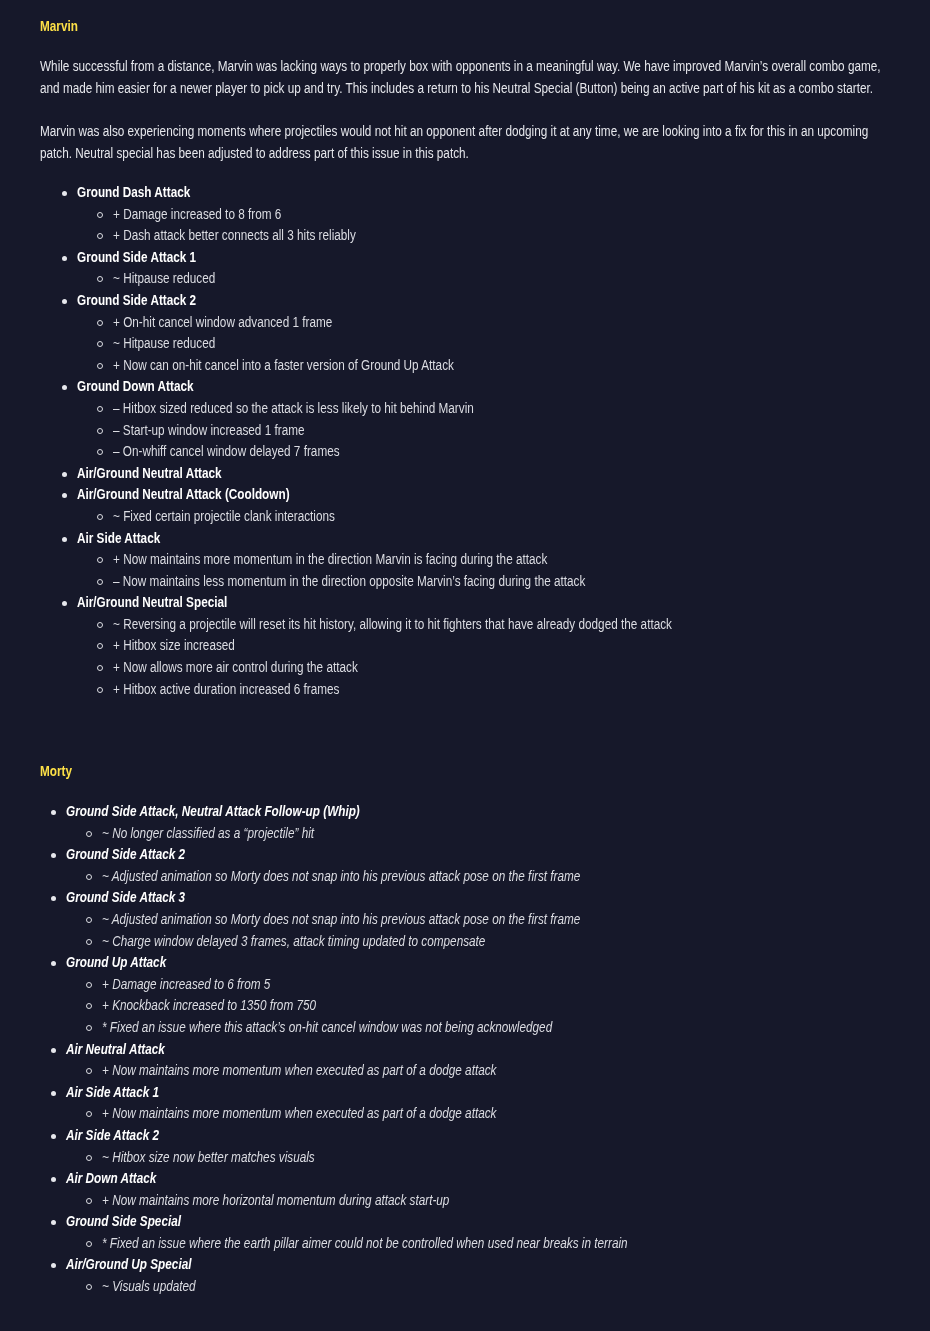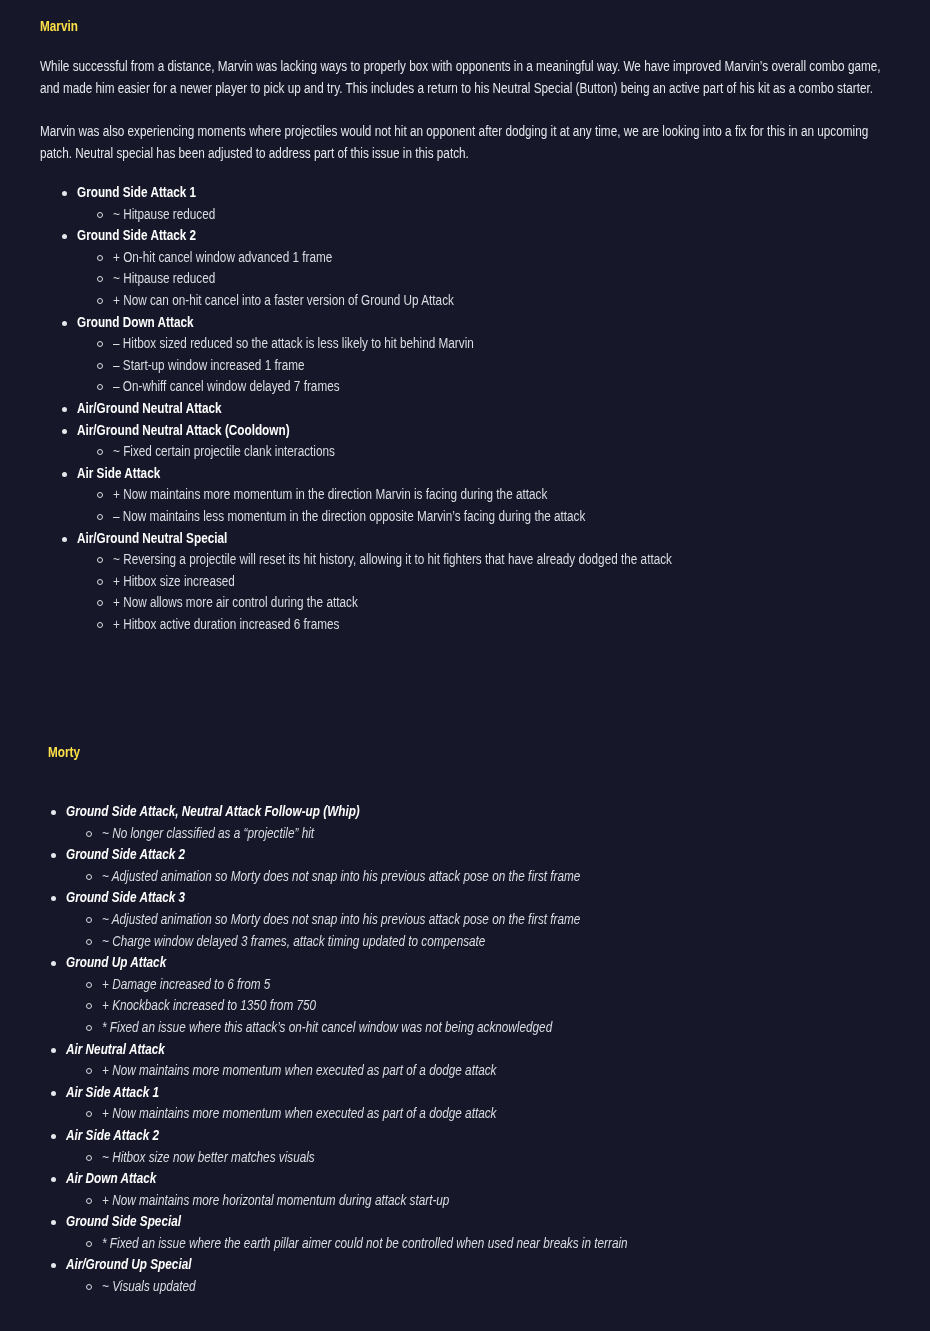--- a/index.html
+++ b/index.html
@@ -94,20 +94,27 @@
       <span class="line"><span class="sx">and made him easier for a newer player to pick up and try. This includes a return to his Neutral Special (Button) being an active part of his kit as a combo starter.</span></span>
     </div>
 
     <div class="para" style="position:absolute; top:121px; left:40px;">
       <span class="line"><span class="sx">Marvin was also experiencing moments where projectiles would not hit an opponent after dodging it at any time, we are looking into a fix for this in an upcoming</span></span>
       <span class="line"><span class="sx">patch. Neutral special has been adjusted to address part of this issue in this patch.</span></span>
     </div>
 
     <ul class="top" style="position:absolute; top:182px; left:40px;">
 
+      <li class="group">
+        <div class="group-head"><span class="dot"></span><span class="sx">Ground Dash Attack</span></div>
+        <ul class="sub">
+          <li class="sub-item"><span class="ring"></span><span class="sx">+ Damage increased to 8 from 6</span></li>
+          <li class="sub-item"><span class="ring"></span><span class="sx">+ Dash attack better connects all 3 hits reliably</span></li>
+        </ul>
+      </li>
 
       <li class="group">
         <div class="group-head"><span class="dot"></span><span class="sx">Ground Side Attack 1</span></div>
         <ul class="sub">
           <li class="sub-item"><span class="ring"></span><span class="sx">~ Hitpause reduced</span></li>
         </ul>
       </li>
 
       <li class="group">
         <div class="group-head"><span class="dot"></span><span class="sx">Ground Side Attack 2</span></div>
@@ -152,21 +159,21 @@
           <li class="sub-item"><span class="ring"></span><span class="sx">~ Reversing a projectile will reset its hit history, allowing it to hit fighters that have already dodged the attack</span></li>
           <li class="sub-item"><span class="ring"></span><span class="sx">+ Hitbox size increased</span></li>
           <li class="sub-item"><span class="ring"></span><span class="sx">+ Now allows more air control during the attack</span></li>
           <li class="sub-item"><span class="ring"></span><span class="sx">+ Hitbox active duration increased 6 frames</span></li>
         </ul>
       </li>
     </ul>
   </div>
 
   <div>
-    <div class="section-title" style="position:absolute; top:742px; left:40px;margin-left:8px;">
+    <div class="section-title" style="position:absolute; top:761px; left:40px;">
       <span class="sx">Morty</span>
     </div>
 
     <ul class="top" style="position:absolute; top:801px; left:29px;font-style:italic;">
 
       <li class="group">
         <div class="group-head"><span class="dot"></span><span class="sx">Ground Side Attack, Neutral Attack Follow-up (Whip)</span></div>
         <ul class="sub">
           <li class="sub-item"><span class="ring"></span><span class="sx">~ No longer classified as a “projectile” hit</span></li>
         </ul>

